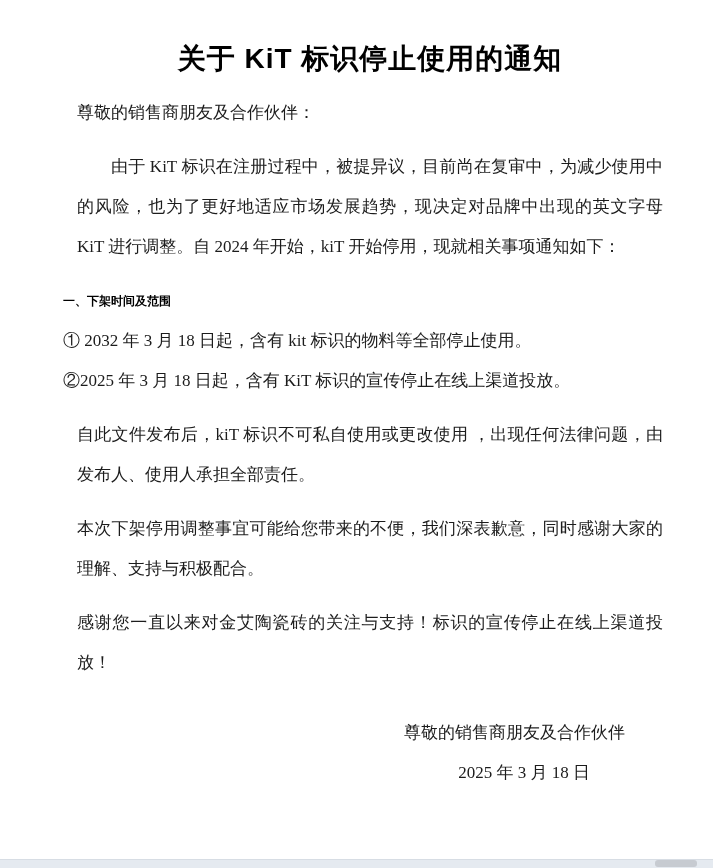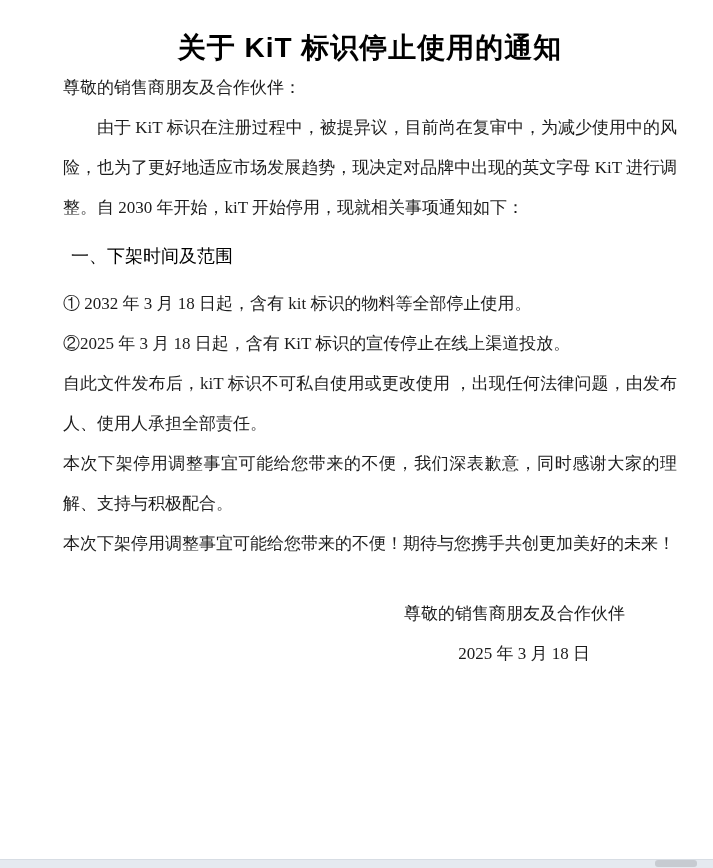--- a/index.html
+++ b/index.html
@@ -11,51 +11,51 @@
     position: relative;
     width: 713px;
     height: 868px;
     margin: 0;
     background: var(--page-bg, #ffffff);
     overflow: hidden;
     font-family: "Liberation Serif", "DejaVu Serif", serif;
     color: var(--text, #1c1c1c);
   }
   .content {
-    padding: 28px 36px 0 63px;
+    padding: 39px 36px 0 63px;
   }
   .doc-title {
     margin: 0;
     font-family: "Liberation Sans", "DejaVu Sans", sans-serif;
     font-weight: 700;
     font-size: 28px;
     line-height: 40px;
     text-align: center;
     color: var(--title, #000000);
     letter-spacing: 1px;
   }
   .body-text {
     font-size: 17px;
     line-height: 40px;
   }
   .salutation {
     margin: 36px 0 0 0;
   }
   .para {
-    margin: 0;
+    margin: 14px;
     text-align: justify;
   }
   .para.indent {
     text-indent: 2em;
   }
   .sec-heading {
-    margin: 8px;
+    margin: 0;
     font-family: "Liberation Sans", "DejaVu Sans", sans-serif;
-    font-weight: 400;
-    font-size: 18px;
+    font-weight: 700;
+    font-size: 12px;
     line-height: 40px;
     color: var(--title, #000000);
   }
   .list-line {
     margin: 0;
   }
   .sign-block {
     margin-top: 30px;
     text-align: right;
   }
@@ -90,35 +90,35 @@
 
 <div class="page">
   <div class="content">
 
     <h1 class="doc-title">关于 KiT 标识停止使用的通知</h1>
 
     <div class="body-text">
 
       <p class="para salutation">尊敬的销售商朋友及合作伙伴：</p>
 
-      <p class="para indent">由于 KiT 标识在注册过程中，被提异议，目前尚在复审中，为减少使用中的风险，也为了更好地适应市场发展趋势，现决定对品牌中出现的英文字母 KiT 进行调整。自 2030 年开始，kiT 开始停用，现就相关事项通知如下：</p>
+      <p class="para indent">由于 KiT 标识在注册过程中，被提异议，目前尚在复审中，为减少使用中的风险，也为了更好地适应市场发展趋势，现决定对品牌中出现的英文字母 KiT 进行调整。自 2024 年开始，kiT 开始停用，现就相关事项通知如下：</p>
 
       <h2 class="sec-heading">一、下架时间及范围</h2>
 
       <p class="para list-line">① 2032 年 3 月 18 日起，含有 kit 标识的物料等全部停止使用。</p>
 
       <p class="para list-line">②2025 年 3 月 18 日起，含有 KiT 标识的宣传停止在线上渠道投放。</p>
 
 
       <p class="para">自此文件发布后，kiT 标识不可私自使用或更改使用 ，出现任何法律问题，由发布人、使用人承担全部责任。</p>
 
       <p class="para">本次下架停用调整事宜可能给您带来的不便，我们深表歉意，同时感谢大家的理解、支持与积极配合。</p>
 
 
-      <p class="para">本次下架停用调整事宜可能给您带来的不便！期待与您携手共创更加美好的未来！</p>
+      <p class="para">感谢您一直以来对金艾陶瓷砖的关注与支持！标识的宣传停止在线上渠道投放！</p>
 
       <div class="sign-block">
         <p class="sign-line sign-company">尊敬的销售商朋友及合作伙伴</p>
         <p class="sign-line sign-date">2025 年 3 月 18 日</p>
       </div>
 
     </div>
   </div>
 
   <div class="h-scrollbar">

